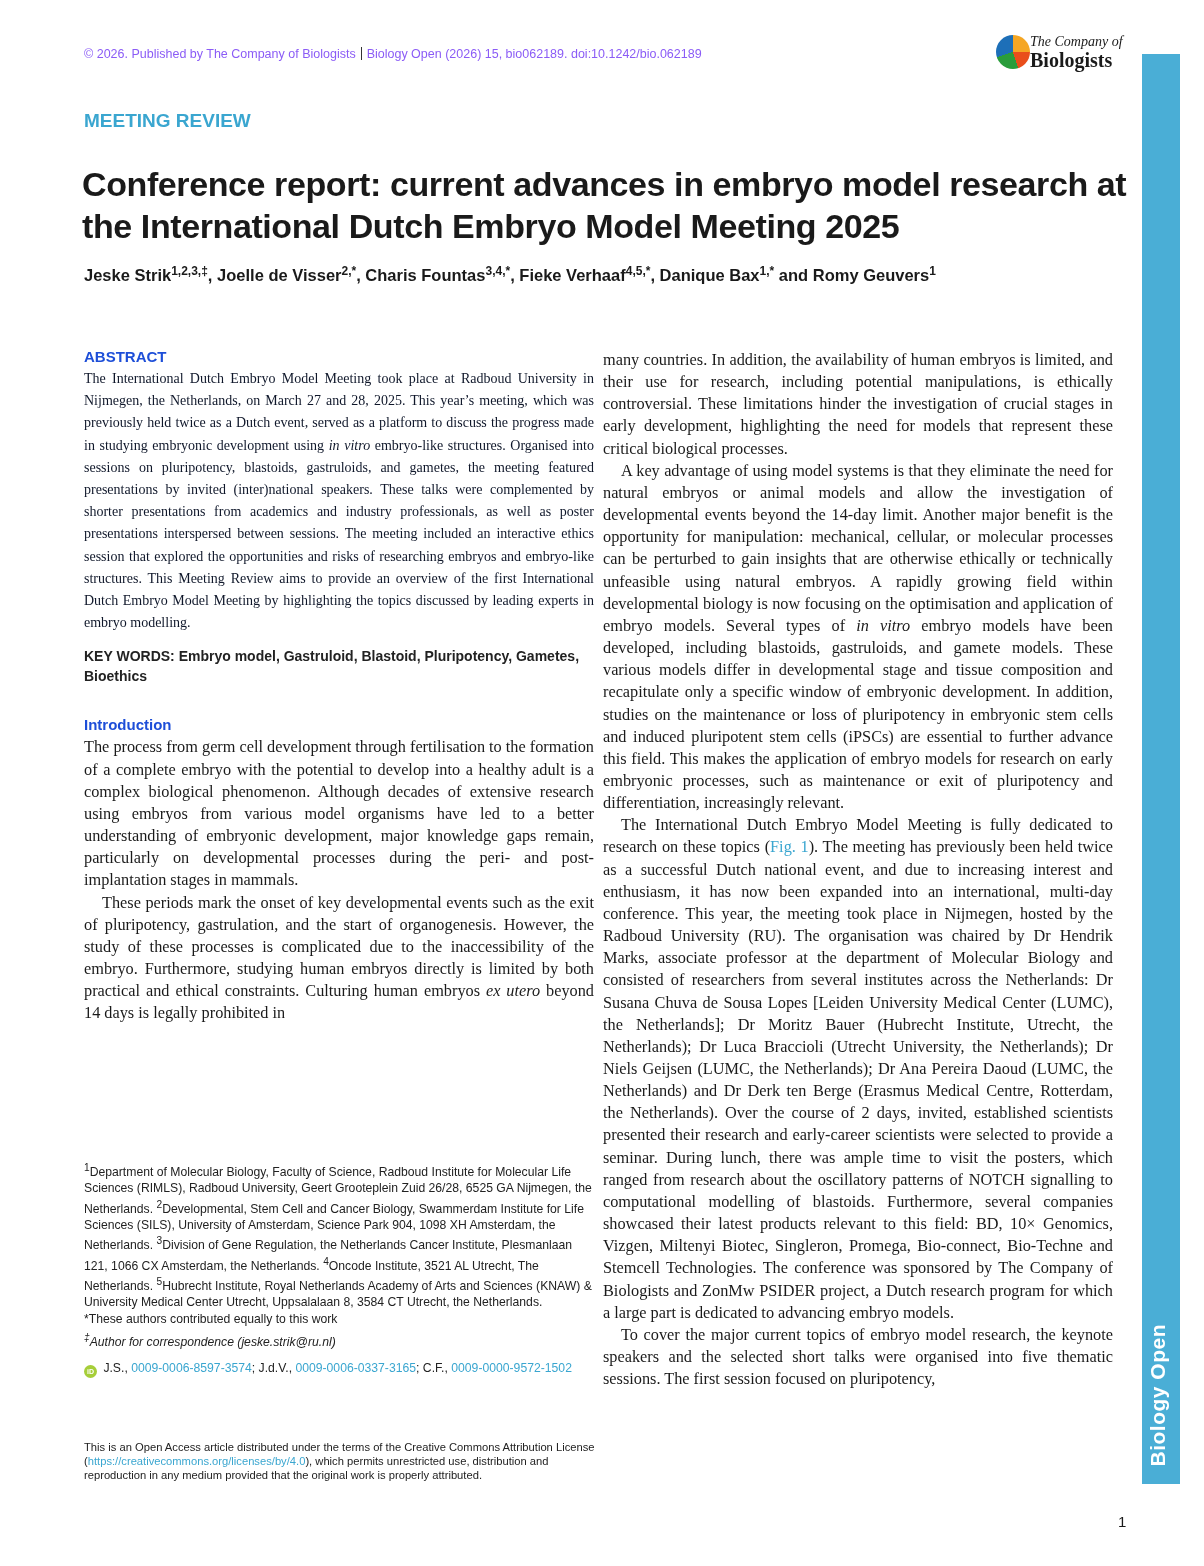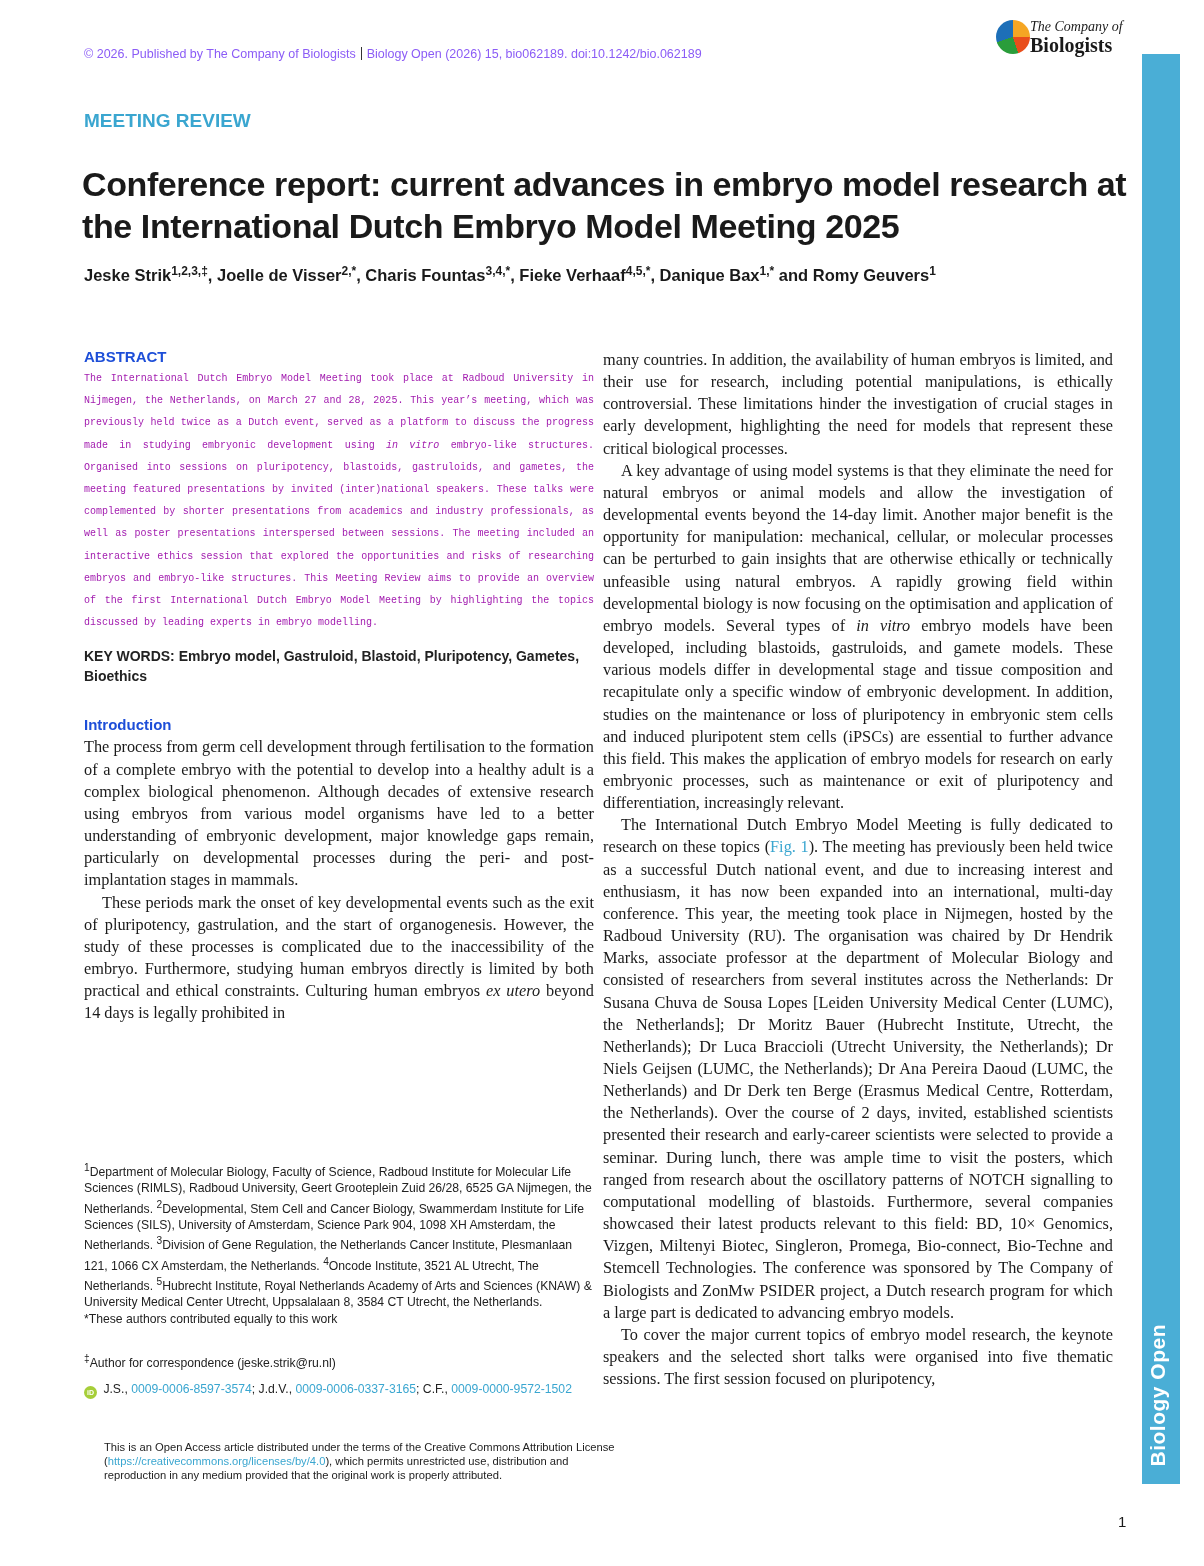--- a/index.html
+++ b/index.html
@@ -5,56 +5,56 @@
   * { box-sizing: border-box; margin: 0; padding: 0; }
   html, body { width: 1204px; height: 1566px; background: #ffffff; }
   body { position: relative; overflow: hidden; color: #1a1a1a; }
 
   .header-line {
     position: absolute; left: 84px; top: 47px;
     font-family: "Liberation Sans", sans-serif; font-size: 12.5px; color: #8b5cf6;
   }
   .header-line .sep { display: inline-block; width: 1px; height: 13px; background: #333; margin: 0 5px; vertical-align: -2px; }
 
-  .logo { position: absolute; left: 996px; top: 17px; width: 130px; height: 45px; }
+  .logo { position: absolute; left: 996px; top: 32px; width: 130px; height: 45px; }
   .logo .circle { position: absolute; left: 0; top: 3px; width: 34px; height: 34px; border-radius: 50%;
     background: conic-gradient(#f5a623 0 25%, #e94e1b 25% 45%, #2a9d3b 45% 70%, #1d6fb8 70% 100%); }
   .logo .t1 { position: absolute; left: 34px; top: 2px; font-family: "Liberation Serif", serif; font-style: italic; font-size: 14px; color: #1a1a1a; white-space: nowrap; }
   .logo .t2 { position: absolute; left: 34px; top: 17px; font-family: "Liberation Serif", serif; font-weight: bold; font-size: 20px; color: #1a1a1a; }
 
   .side-bar { position: absolute; left: 1142px; top: 54px; width: 38px; height: 1430px; background: #4aaed6; }
   .side-bar .label { position: absolute; left: 4px; bottom: 18px; width: 30px; writing-mode: vertical-rl; transform: rotate(180deg);
     font-family: "Liberation Sans", sans-serif; font-weight: bold; font-size: 21px; color: #ffffff; letter-spacing: 0.5px; }
 
   .kind { position: absolute; left: 84px; top: 110px; font-family: "Liberation Sans", sans-serif; font-weight: bold; font-size: 19px; color: #3aa6d0; }
 
   .title { position: absolute; left: 82px; top: 163px; width: 1060px; font-family: "Liberation Sans", sans-serif; font-size: 34px; line-height: 42px; color: #1a1a1a; letter-spacing: -0.4px; }
 
   .authors { position: absolute; left: 84px; top: 263px; font-family: "Liberation Sans", sans-serif; font-weight: bold; font-size: 16.5px; color: #1a1a1a; white-space: nowrap; }
   .authors sup { font-size: 12px; }
 
   .col-left { position: absolute; left: 84px; top: 348px; width: 510px; }
   .col-right { position: absolute; left: 603px; top: 349px; width: 510px; }
 
   .h-sans { font-family: "Liberation Sans", sans-serif; font-weight: bold; font-size: 15px; color: #1d4ed8; margin-bottom: 3px; }
-  .abstract { font-family: Liberation Mono, monospace; font-size: 10px; line-height: 22.2px; text-align: justify; color: #a21caf; }
+  .abstract { font-family: Liberation Serif, serif; font-size: 14px; line-height: 22.2px; text-align: justify; color: #0f172a; }
   .keywords { margin-top: 12px; font-family: "Liberation Sans", sans-serif; font-weight: bold; font-size: 14px; line-height: 20px; color: #222; }
   .intro-h { margin-top: 30px; }
 
   .body-text { font-family: "Liberation Serif", serif; font-size: 16.3px; line-height: 22.15px; text-align: justify; color: #1a1a1a; }
   .body-text p + p { text-indent: 18px; }
   .body-text .link { color: #3aa6d0; }
 
   .footnotes { position: absolute; left: 84px; top: 1160px; width: 510px; font-family: "Liberation Sans", sans-serif; font-size: 12.2px; line-height: 16.3px; color: #222; }
   .footnotes p { margin: 0; }
-  .footnotes .corr { margin-top: 24px; }
+  .footnotes .corr { margin-top: 3px; font-style: italic; }
   .footnotes .orcid { margin-top: 10px; }
   .orcid-badge { display: inline-block; width: 13px; height: 13px; border-radius: 50%; background: #a6ce39; color: #fff; font-size: 7px; line-height: 13px; text-align: center; font-weight: bold; vertical-align: -2px; margin-right: 3px; }
   .footnotes .link { color: #3aa6d0; }
-  .license { position: absolute; left: 84px; top: 1440px; width: 512px; font-family: "Liberation Sans", sans-serif; font-size: 11.2px; line-height: 14.2px; color: #222; margin-left: 20px; }
+  .license { position: absolute; left: 84px; top: 1440px; width: 512px; font-family: "Liberation Sans", sans-serif; font-size: 11.2px; line-height: 14.2px; color: #222; }
   .license .link { color: #3aa6d0; }
 
   .page-num { position: absolute; left: 1118px; top: 1513px; font-family: "Liberation Sans", sans-serif; font-size: 15px; color: #1a1a1a; }
 </style>
 </head>
 <body>
 
 <div class="header-line">
   <span>© 2026. Published by The Company of Biologists</span><span class="sep"></span><span>Biology Open (2026) 15, bio062189. doi:10.1242/bio.062189</span>
 </div>

